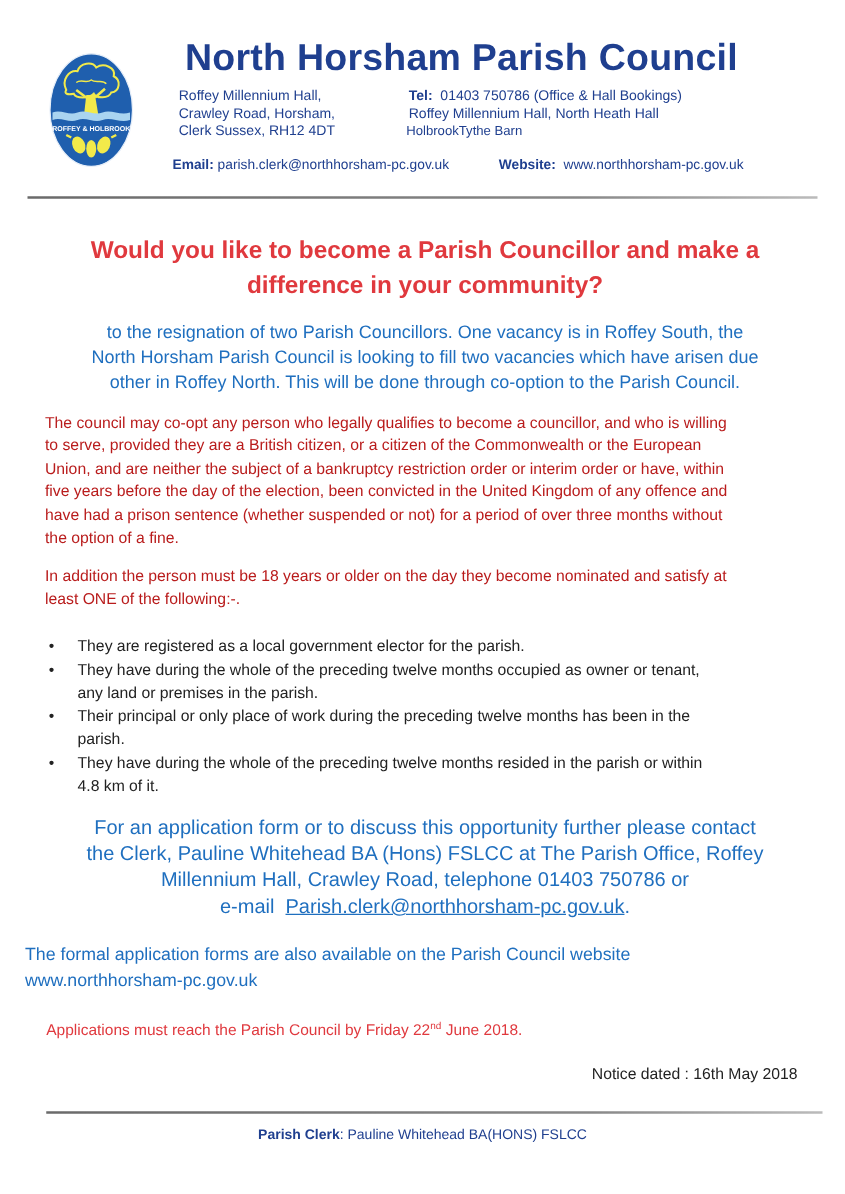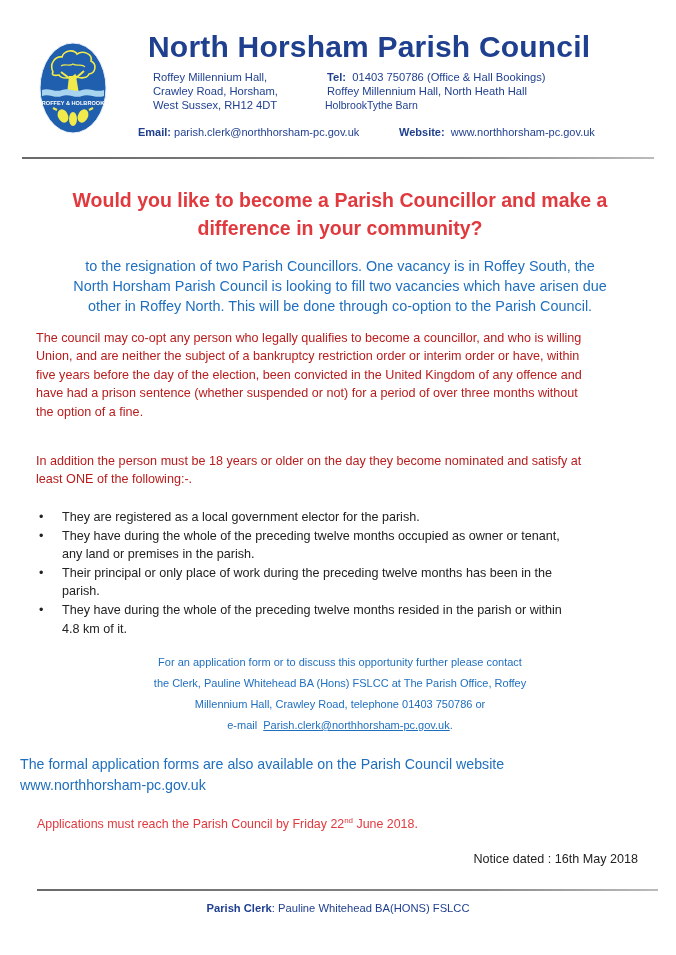--- a/index.html
+++ b/index.html
@@ -1,37 +1,37 @@
 <!DOCTYPE html>
 <html><head>
 <meta charset="utf-8">
 <style>
   html, body { margin: 0; padding: 0; background: #ffffff; }
   body { width: 676px; height: 955px; position: relative; overflow: hidden; font-family: "Liberation Sans", sans-serif; }
   .abs { position: absolute; }
   .logo { left: 39px; top: 42px; width: 68px; height: 92px; }
   .title { left: 148px; top: 30px; font-size: 30px; font-weight: bold; color: #1f3f8f; letter-spacing: 0.2px; white-space: nowrap; }
-  .addr { left: 153px; top: 70px; font-size: 11.2px; color: #1f3f8f; line-height: 14px; white-space: nowrap; }
+  .addr { left: 143px; top: 70px; font-size: 11.2px; color: #1f3f8f; line-height: 14px; white-space: nowrap; }
   .contact { left: 327px; top: 70px; font-size: 11.2px; color: #1f3f8f; line-height: 14px; white-space: nowrap; }
   .contact .tel-label, .em-label, .web-label, .clerk-label { font-weight: bold; }
   .contact .line3 { margin-left: -2px; font-size: 10.5px; }
   .email-line { left: 138px; top: 126px; font-size: 11px; color: #1f3f8f; white-space: nowrap; }
   .web-line { left: 399px; top: 126px; font-size: 11px; color: #1f3f8f; white-space: nowrap; }
   .rule { height: 1.5px; background: linear-gradient(to right, #6a6a6a, #888 70%, #bbb); }
   .rule-top { left: 22px; top: 157px; width: 632px; }
   .rule-bottom { left: 37px; top: 889px; width: 621px; }
   .headline { left: 20px; top: 186px; width: 640px; text-align: center; font-size: 19.5px; font-weight: bold; color: #e0393e; line-height: 28px; }
   .intro { left: 20px; top: 256px; width: 640px; text-align: center; font-size: 14.4px; color: #1f6fbf; line-height: 20px; }
   .para { left: 36px; width: 612px; font-size: 12.6px; color: #b91c1c; line-height: 18.4px; }
   .para1 { top: 329px; }
   .para2 { top: 452px; }
   .bullets { left: 36px; top: 508px; width: 612px; font-size: 12.6px; color: #222; line-height: 18.6px; margin: 0; padding: 0; list-style: none; }
   .bullets li { position: relative; padding-left: 26px; }
   .bullets li .dot { position: absolute; left: 3px; top: 0; }
-  .contact-para { left: 20px; top: 652px; width: 640px; text-align: center; font-size: 11px; color: #1f6fbf; line-height: 21px; }
+  .contact-para { left: 20px; top: 652px; width: 640px; text-align: center; font-size: 16px; color: #1f6fbf; line-height: 21px; }
   .contact-para a { color: #1f6fbf; text-decoration: underline; }
   .forms-para { left: 20px; top: 754px; width: 640px; text-align: left; font-size: 14.2px; color: #1f6fbf; line-height: 21px; }
   .deadline { left: 37px; top: 817px; font-size: 12.4px; color: #e0393e; white-space: nowrap; }
   .deadline sup { font-size: 8px; vertical-align: 5px; line-height: 0; }
   .notice { right: 38px; top: 852px; font-size: 12.6px; color: #222; white-space: nowrap; padding-left: 10px; }
   .footer { left: 0; top: 902px; width: 676px; text-align: center; font-size: 11.2px; color: #1f3f8f; }
 </style>
 </head>
 <body>
 
@@ -54,21 +54,21 @@
     <ellipse cx="44" cy="74" rx="5" ry="7" fill="#f2ea4a" transform="rotate(25 44 74)"></ellipse>
     <path d="M18 68 L14 66 M50 68 L54 66" stroke="#f2ea4a" stroke-width="2"></path>
   </svg>
 </div>
 
 <div class="abs title">North Horsham Parish Council</div>
 
 <div class="abs addr">
   <div>Roffey Millennium Hall,</div>
   <div>Crawley Road, Horsham,</div>
-  <div>West Sussex, RH12 4DT</div>
+  <div>Clerk Sussex, RH12 4DT</div>
 </div>
 
 <div class="abs contact">
   <div>
     <span class="tel-label">Tel:</span>&nbsp;
     <span>01403 750786 (Office &amp; Hall Bookings)</span>
   </div>
   <div>Roffey Millennium Hall, North Heath Hall</div>
   <div class="line3">HolbrookTythe Barn</div>
 </div>
@@ -91,20 +91,21 @@
 </div>
 
 <div class="abs intro">
   <div>to the resignation of two Parish Councillors. One vacancy is in Roffey South, the</div>
   <div>North Horsham Parish Council is looking to fill two vacancies which have arisen due</div>
   <div>other in Roffey North. This will be done through co-option to the Parish Council.</div>
 </div>
 
 <div class="abs para para1">
   <div>The council may co-opt any person who legally qualifies to become a councillor, and who is willing</div>
+  <div>to serve, provided they are a British citizen, or a citizen of the Commonwealth or the European</div>
   <div>Union, and are neither the subject of a bankruptcy restriction order or interim order or have, within</div>
   <div>five years before the day of the election, been convicted in the United Kingdom of any offence and</div>
   <div>have had a prison sentence (whether suspended or not) for a period of over three months without</div>
   <div>the option of a fine.</div>
 </div>
 
 <div class="abs para para2">
   <div>In addition the person must be 18 years or older on the day they become nominated and satisfy at</div>
   <div>least ONE of the following:-.</div>
 </div>

